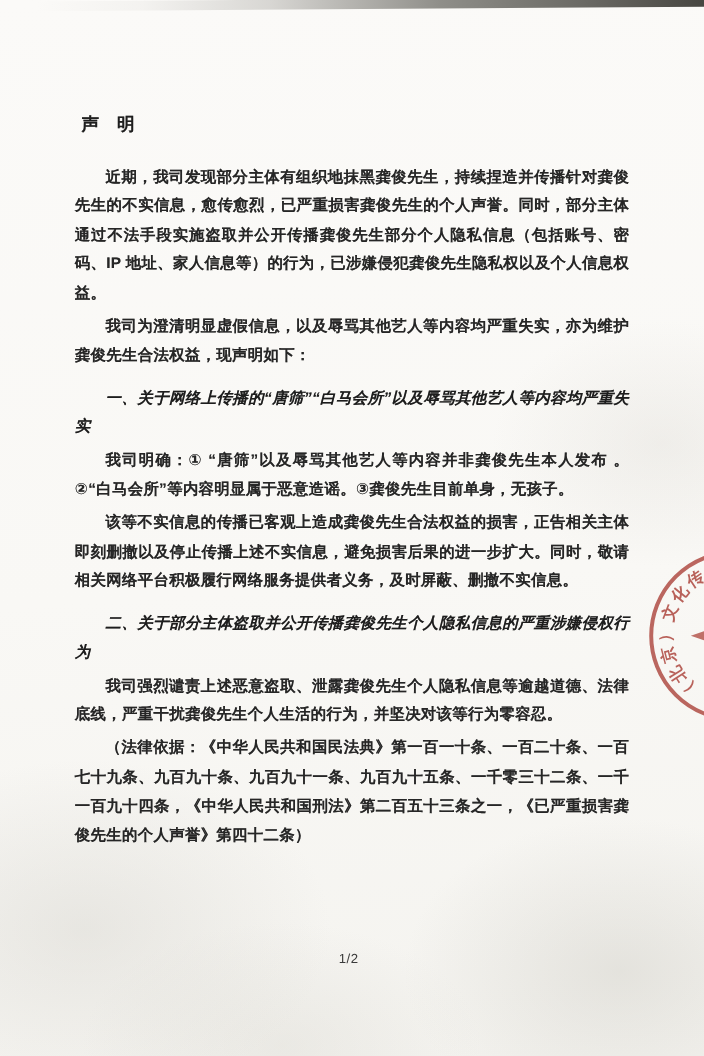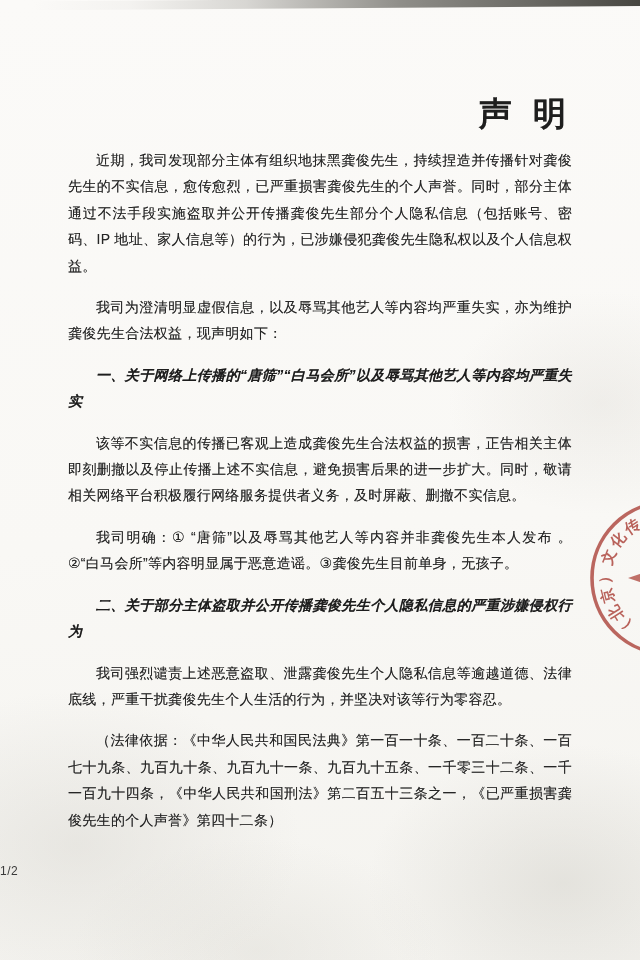--- a/index.html
+++ b/index.html
@@ -26,30 +26,30 @@
   }
   .content{
     position:absolute;top:97px;left:68px;width:504px;
     color:#262626;
     font-size:14px;line-height:26.4px;letter-spacing:0.3px;
     text-align:justify;
     text-shadow:0 0 0.5px rgba(45,45,45,0.55);
   }
   .doc-title{
     margin:0 0 16px 0;
-    font-size:33px;line-height:34px;font-weight:800;
-    text-align:right;letter-spacing:6px;text-indent:6px;
+    font-size:16px;line-height:34px;font-weight:800;
+    text-align:left;letter-spacing:6px;text-indent:6px;
     color:#1e1e1e;
   }
-  .para{margin:15px 0;font-weight:400;}
+  .para{margin:4px 0;font-weight:700;}
   .para.indent{text-indent:28px;}
   .para.heading{font-weight:800;color:#1d1d1d;margin:12px 0 4px 0;font-style:italic;}
   .page-number{
     position:absolute;top:864px;left:0;width:634px;
-    text-align:left;font-size:12px;font-weight:400;color:#3a3a3a;
+    text-align:center;font-size:12px;font-weight:400;color:#3a3a3a;
     letter-spacing:0.5px;
   }
   .seal{
     position:absolute;left:568px;top:478px;width:200px;height:200px;
     mix-blend-mode:multiply;opacity:0.92;
     filter:blur(0.4px);
   }
   .seal text{
     font-family:"Liberation Sans","DejaVu Sans",sans-serif;
     font-weight:700;
@@ -60,22 +60,22 @@
 
 <div class="page">
 
   <div class="scan-edge"></div>
 
   <div class="content">
     <h1 class="doc-title">声  明</h1>
     <p class="para indent">近期，我司发现部分主体有组织地抹黑龚俊先生，持续捏造并传播针对龚俊先生的不实信息，愈传愈烈，已严重损害龚俊先生的个人声誉。同时，部分主体通过不法手段实施盗取并公开传播龚俊先生部分个人隐私信息（包括账号、密码、IP 地址、家人信息等）的行为，已涉嫌侵犯龚俊先生隐私权以及个人信息权益。</p>
     <p class="para indent">我司为澄清明显虚假信息，以及辱骂其他艺人等内容均严重失实，亦为维护龚俊先生合法权益，现声明如下：</p>
     <p class="para indent heading">一、关于网络上传播的“唐筛”“白马会所”以及辱骂其他艺人等内容均严重失实</p>
+    <p class="para indent">我司明确：① “唐筛”以及辱骂其他艺人等内容并非龚俊先生本人发布 。②“白马会所”等内容明显属于恶意造谣。③龚俊先生目前单身，无孩子。</p>
     <p class="para indent">该等不实信息的传播已客观上造成龚俊先生合法权益的损害，正告相关主体即刻删撤以及停止传播上述不实信息，避免损害后果的进一步扩大。同时，敬请相关网络平台积极履行网络服务提供者义务，及时屏蔽、删撤不实信息。</p>
-    <p class="para indent">我司明确：① “唐筛”以及辱骂其他艺人等内容并非龚俊先生本人发布 。②“白马会所”等内容明显属于恶意造谣。③龚俊先生目前单身，无孩子。</p>
     <p class="para indent heading">二、关于部分主体盗取并公开传播龚俊先生个人隐私信息的严重涉嫌侵权行为</p>
     <p class="para indent">我司强烈谴责上述恶意盗取、泄露龚俊先生个人隐私信息等逾越道德、法律底线，严重干扰龚俊先生个人生活的行为，并坚决对该等行为零容忍。</p>
     <p class="para indent">（法律依据：《中华人民共和国民法典》第一百一十条、一百二十条、一百七十九条、九百九十条、九百九十一条、九百九十五条、一千零三十二条、一千一百九十四条，《中华人民共和国刑法》第二百五十三条之一，《已严重损害龚俊先生的个人声誉》第四十二条）</p>
   </div>
 
   <svg class="seal" viewBox="0 0 200 200" aria-hidden="true">
 
     <circle cx="100" cy="100" r="76" fill="none" stroke-width="3.6" opacity="0.88" stroke="#b1453d"></circle>
 
     <polygon points="100,60.0 109.4,87.1 138.0,87.6 115.2,104.9 123.5,132.4 100,116.0 76.5,132.4 84.8,104.9 62.0,87.6 90.6,87.1" opacity="0.82" transform="rotate(-18 100 100)" fill="#b1453d"></polygon>

